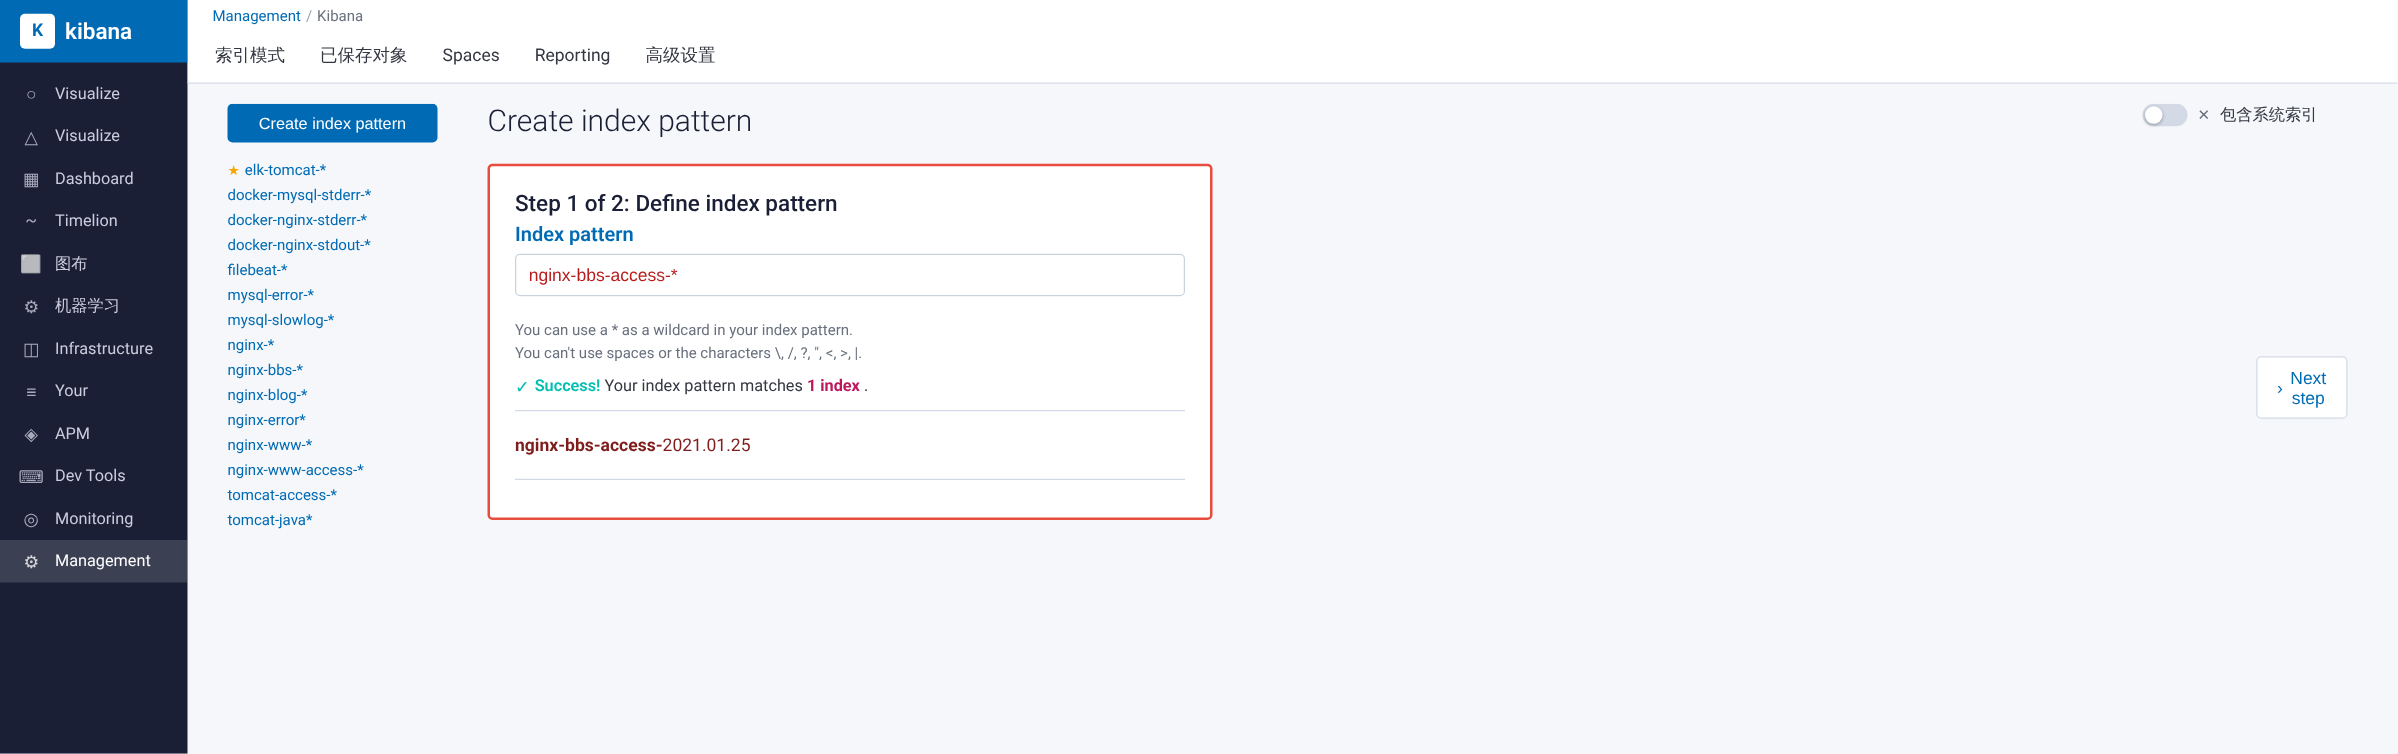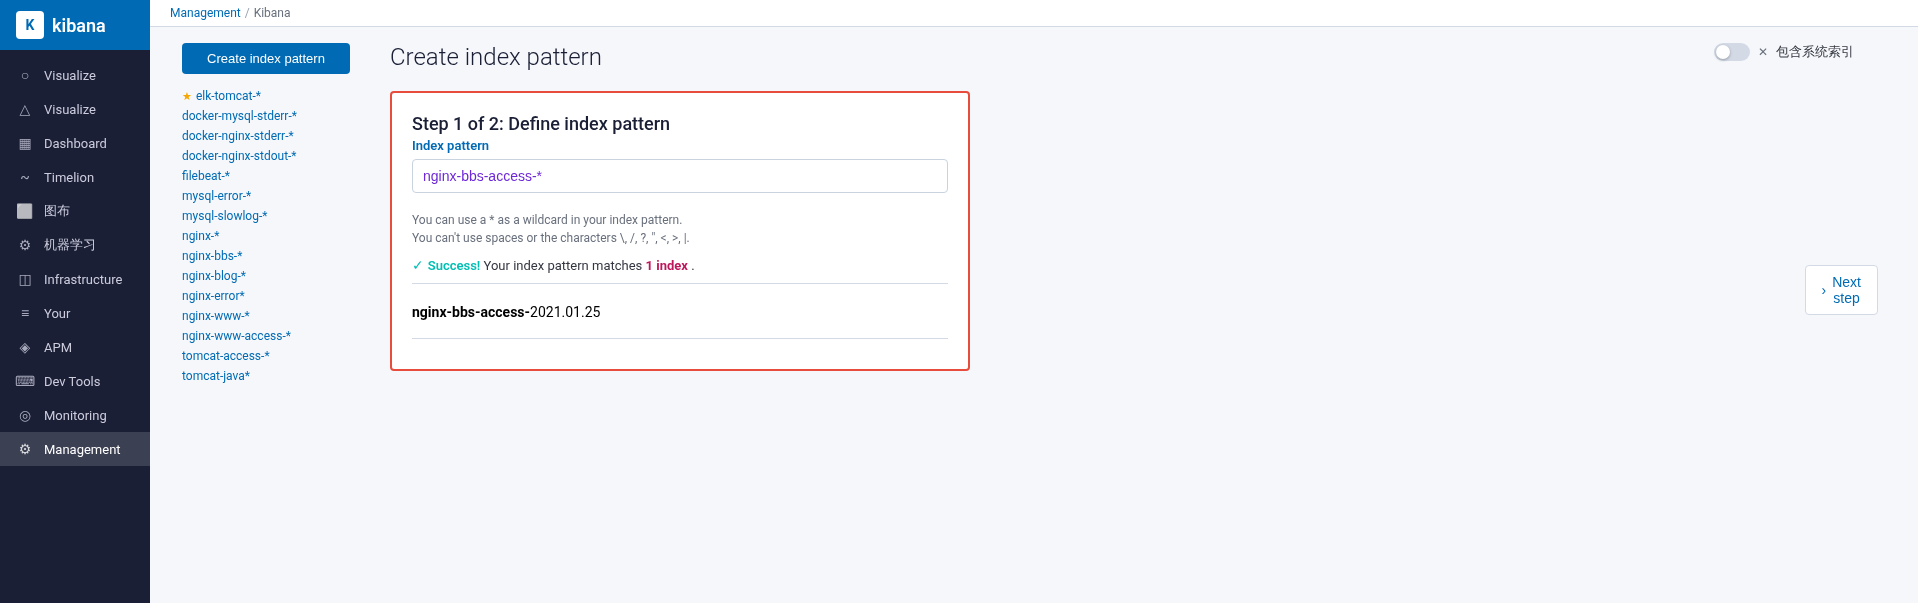--- a/index.html
+++ b/index.html
@@ -210,33 +210,33 @@
       max-width: 580px;
       margin-bottom: 20px;
     }
     .step-title {
       font-size: 18px;
       font-weight: 500;
       color: #1a1f36;
       margin-bottom: 4px;
     }
     .field-label {
-      font-size: 13px;
+      font-size: 16px;
       font-weight: 600;
       color: #006bb4;
       margin-bottom: 6px;
       display: block;
     }
     .text-input {
       width: 100%;
       border: 1px solid #c9d3e0;
       border-radius: 4px;
       padding: 8px 10px;
       font-size: 14px;
-      color: #6d28d9;
+      color: #b91c1c;
       outline: none;
     }
     .help-text {
       font-size: 12px;
       color: #69707d;
       margin-top: 18px;
       line-height: 1.5;
     }
     .success-msg {
       display: flex;
@@ -246,21 +246,21 @@
       font-size: 13px;
       color: #343741;
     }
     .check-icon { color: #00bfb3; font-size: 14px; }
     .match-count { color: #be185d; font-weight: 700; }
 
     .index-match {
       margin-top: 12px;
       padding: 8px 0;
       font-size: 14px;
-      color: #000000;
+      color: #7f1d1d;
     }
     .index-match strong { font-weight: 700; }
     .divider { border: none; border-top: 1px solid #d3dae6; margin: 10px 0; }
 
     .rows-per-page {
       display: flex;
       align-items: center;
       gap: 6px;
       font-size: 13px;
       color: #343741;
@@ -357,20 +357,28 @@
 </nav>
 
 <div class="main-wrapper">
 
   <div class="top-nav">
     <div class="breadcrumb">
       <a>Management</a>
       <span class="breadcrumb-separator">/</span>
       <span>Kibana</span>
     </div>
+    <div class="top-tabs">
+
+    <div class="top-tab">索引模式</div>
+        <div class="top-tab">已保存对象</div>
+        <div class="top-tab">Spaces</div>
+        <div class="top-tab">Reporting</div>
+        <div class="top-tab">高级设置</div>
+      </div>
   </div>
 
   <div class="content-area">
 
     <div class="left-panel">
       <button class="create-btn">Create index pattern</button>
       <ul class="index-list">
 
       <li class="index-item">
             <span class="star-icon">★</span>

